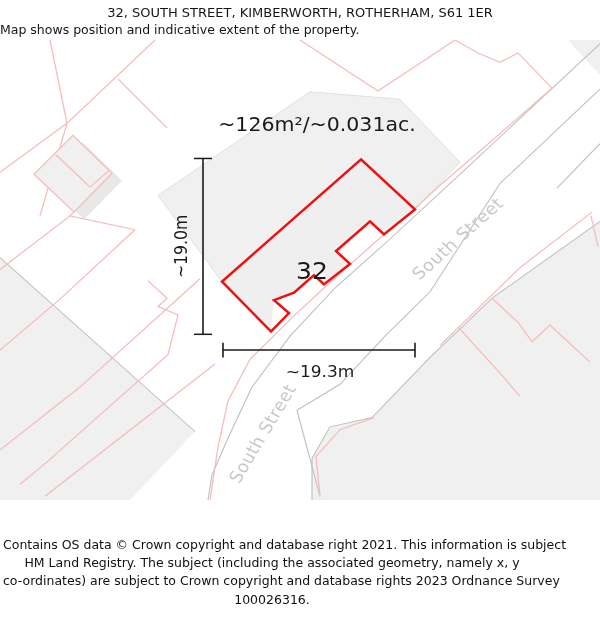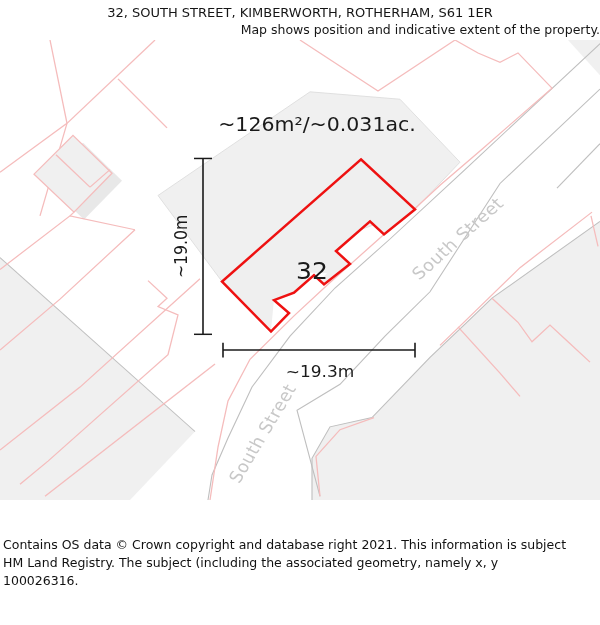--- a/index.html
+++ b/index.html
@@ -8,27 +8,27 @@
     background:#ffffff;
     font-family:"DejaVu Sans","Liberation Sans",sans-serif;
     color:#111;
   }
   .header{position:absolute;top:0;left:0;width:600px;height:40px;background:#fff;z-index:3;padding-left:43px;}
   .header .title{
     position:absolute;top:5px;left:0;width:600px;text-align:center;
     font-size:13px;white-space:nowrap;color:#161616;
   }
   .header .subtitle{
-    position:absolute;top:22px;left:0;width:600px;text-align:right;
+    position:absolute;top:22px;left:0;width:600px;text-align:left;
     font-size:12.5px;white-space:nowrap;color:#161616;
   }
   .map-svg{position:absolute;top:40px;left:0;z-index:1;background:#fff;}
   .footer{
     position:absolute;top:533px;left:0;width:544px;height:92px;background:#fff;z-index:3;
-    padding:3px 3px 18px 3px;box-sizing:border-box;
+    padding:3px 3px 18px 3px;box-sizing:border-box;text-align:center;
   }
   .footer .fline{font-size:12.5px;line-height:18.2px;white-space:nowrap;color:#111;}
   text{font-family:"DejaVu Sans","Liberation Sans",sans-serif;}
   .street-text{font-size:18px;letter-spacing:0.5px;}
   .dim-text{font-size:17px;}
   .area-text{font-size:20.5px;}
   .plot-num-text{font-size:25px;}
 </style>
 </head>
 <body>
@@ -102,14 +102,15 @@
     <text class="area-text" x="317" y="138" text-anchor="middle">~126m²/~0.031ac.</text>
     <text class="dim-text" transform="translate(187,263) rotate(-90)" text-anchor="middle">~19.0m</text>
     <text class="dim-text" x="320" y="404" text-anchor="middle">~19.3m</text>
     <text class="plot-num-text" x="312" y="298" text-anchor="middle">32</text>
   </g>
 </svg>
 
 <div class="footer">
   <div class="fline">Contains OS data © Crown copyright and database right 2021. This information is subject</div>
   <div class="fline">HM Land Registry. The subject (including the associated geometry, namely x, y</div>
+  <div class="fline">co-ordinates) are subject to Crown copyright and database rights 2023 Ordnance Survey</div>
   <div class="fline">100026316.</div>
 </div>
 
 </body></html>

